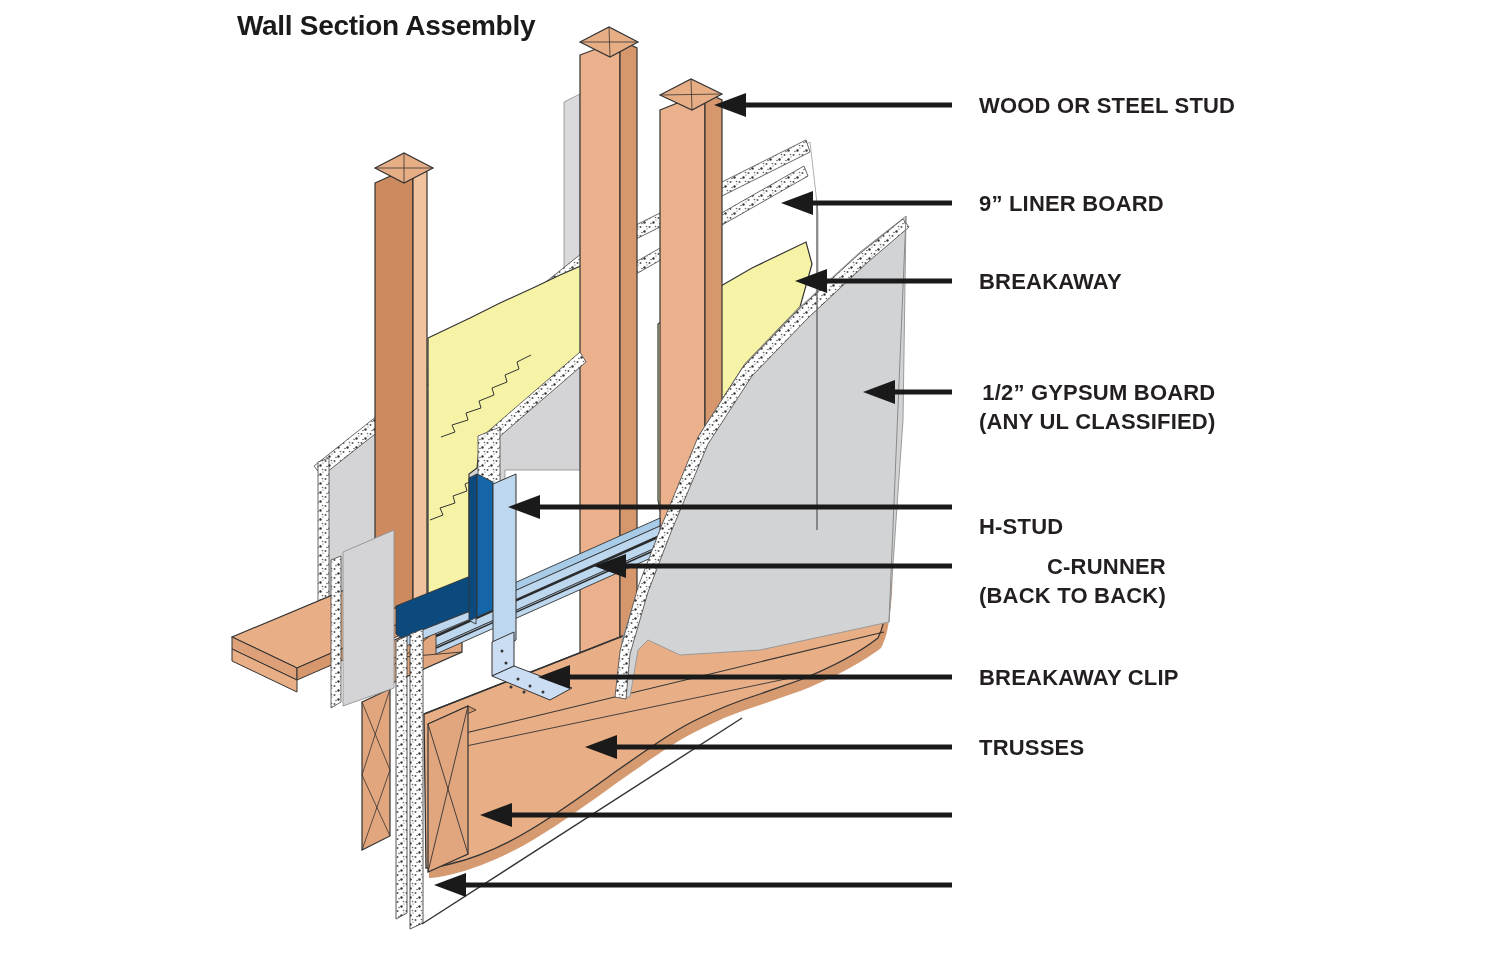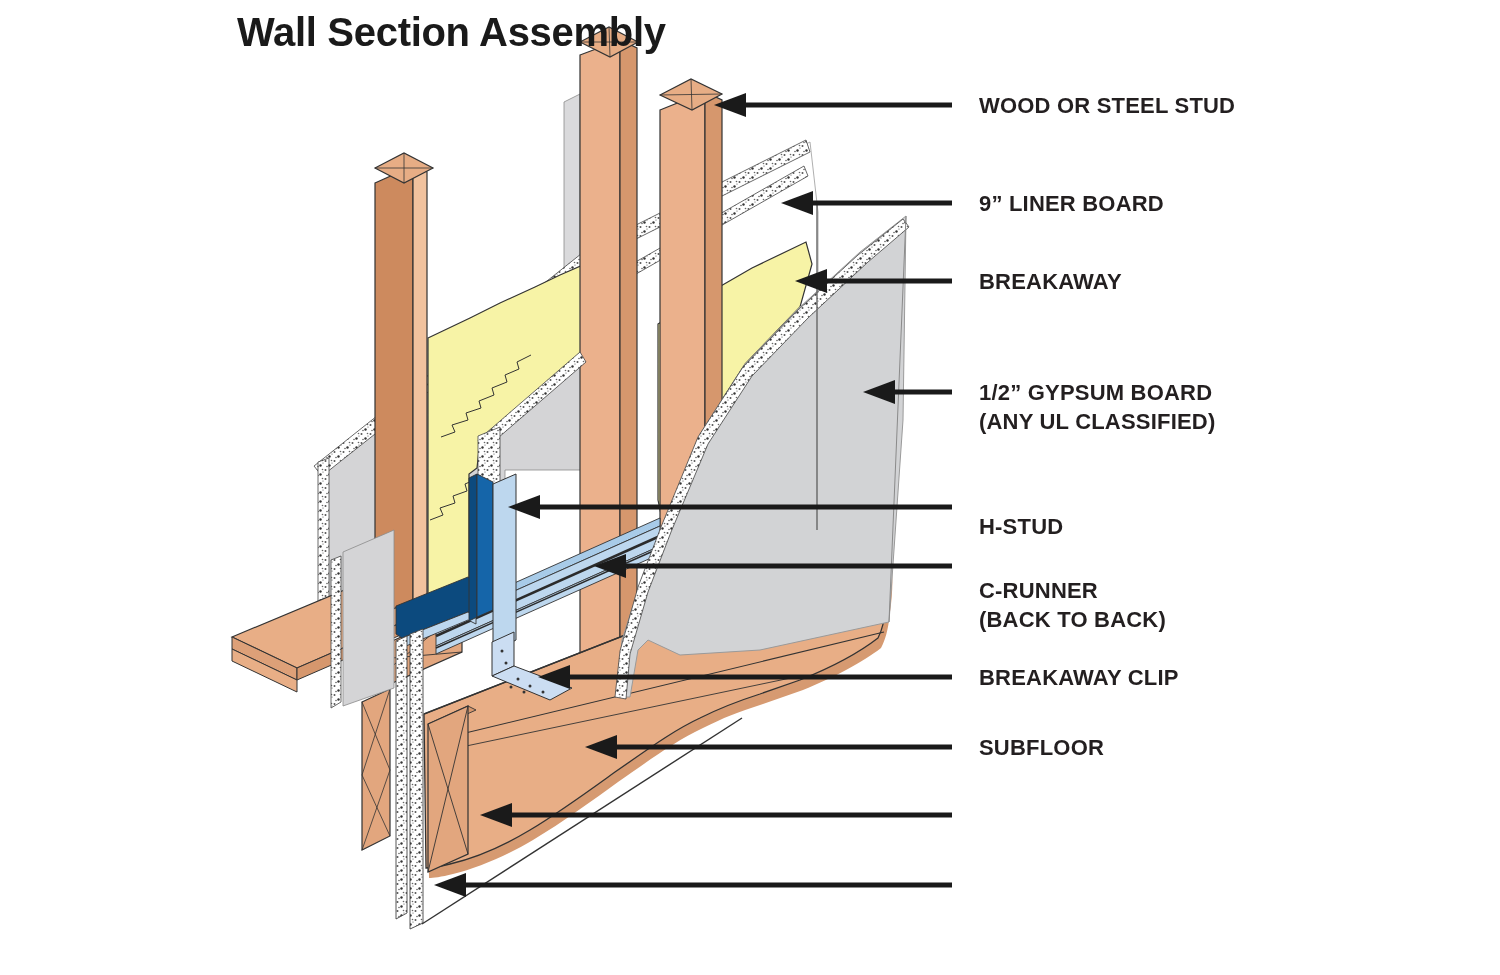--- a/index.html
+++ b/index.html
@@ -1,22 +1,22 @@
 <!DOCTYPE html>
 <html><head>
 <meta charset="utf-8">
 <style>
   html,body{margin:0;padding:0;background:#fff;}
   #stage{position:relative;width:1500px;height:975px;background:#ffffff;overflow:hidden;
          font-family:"Liberation Sans",sans-serif;}
   #art{position:absolute;left:0;top:0;}
-  .title{position:absolute;left:237px;top:10px;font-weight:bold;font-size:40px;
+  .title{position:absolute;left:237px;top:10px;font-weight:bold;font-size:28px;
          letter-spacing:-0.3px;color:#1a1a1a;}
   .label{position:absolute;left:979px;font-weight:bold;font-size:22px;line-height:29px;
-         color:#231F20;letter-spacing:.2px;white-space:pre-line;}
+         color:#231F20;letter-spacing:.2px;white-space:pre-line;text-align:right;}
 </style>
 </head>
 <body>
 
 <div id="stage">
 
 <svg id="art" width="1500" height="975" viewBox="0 0 1500 975">
   <defs>
     <pattern id="sp" width="9" height="9" patternUnits="userSpaceOnUse">
       <rect width="9" height="9" fill="#ffffff"></rect>
@@ -185,18 +185,18 @@
 </svg>
 
 <div class="title">Wall Section Assembly</div>
 
 <div class="label" style="top:91px">WOOD OR STEEL STUD</div>
 <div class="label" style="top:189px">9” LINER BOARD</div>
 <div class="label" style="top:267px">BREAKAWAY</div>
 <div class="label" style="top:378px">1/2” GYPSUM BOARD
 (ANY UL CLASSIFIED)</div>
 <div class="label" style="top:512px">H-STUD</div>
-<div class="label" style="top:576px">C-RUNNER
+<div class="label" style="top:552px">C-RUNNER
 (BACK TO BACK)</div>
 <div class="label" style="top:663px">BREAKAWAY CLIP</div>
-<div class="label" style="top:733px">SUBFLOOR</div>
+<div class="label" style="top:733px">TRUSSES</div>
 
 </div>
 
 </body></html>

